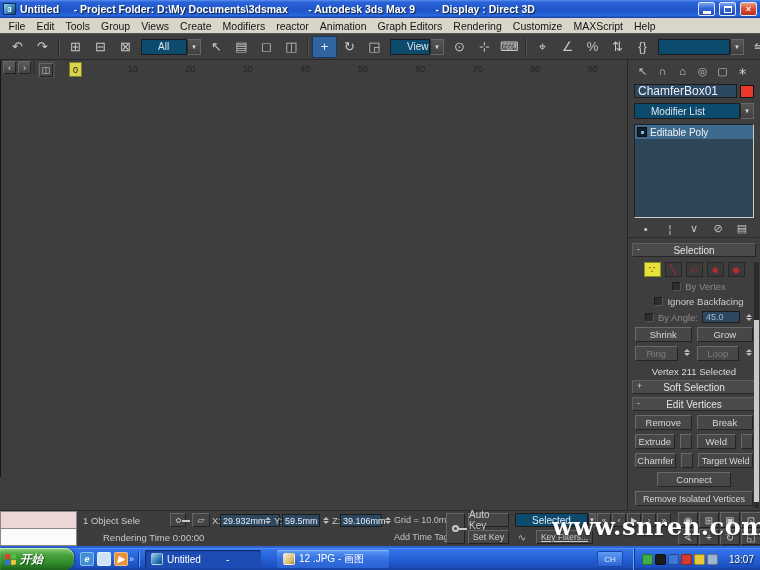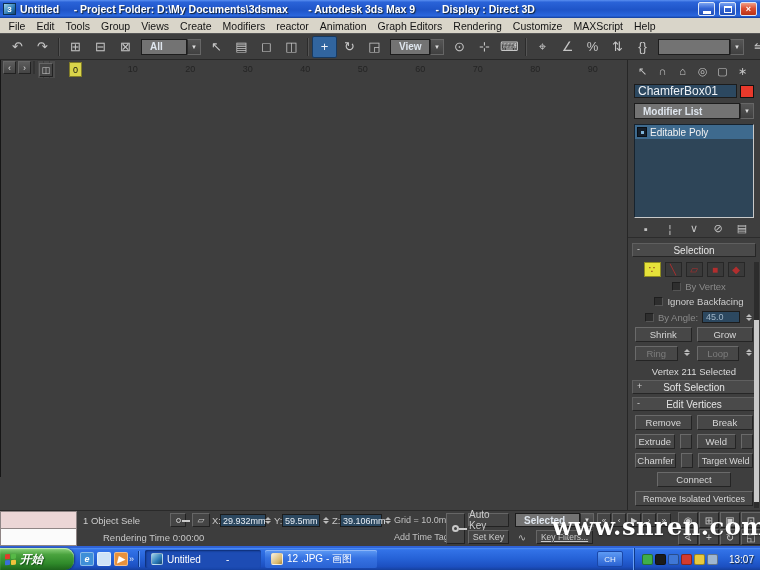--- a/index.html
+++ b/index.html
@@ -25,21 +25,21 @@
   .menu-item{font-size:10.5px;color:#141414;padding:0 5.5px;white-space:nowrap;}
 
   
   .toolbar{height:27px;flex:0 0 27px;background:#3e3e3e;border-top:1px solid #565656;border-bottom:1px solid #282828;
     display:flex;align-items:center;padding:0 5px;}
   .tb-group{display:flex;align-items:center;}
   .tb-btn{width:25px;height:22px;display:flex;align-items:center;justify-content:center;font-size:13px;color:#c6c6c6;}
   .tb-btn.active{background:#31659f;border:1px solid #17395f;border-radius:2px;color:#eef2f8;}
   .tb-sep{width:2px;height:18px;border-left:1px solid #2b2b2b;border-right:1px solid #555;margin:0 3px;}
   .dd{height:16px;display:flex;align-items:stretch;margin:0 3px;}
-  .dd-field{background:#737373;border:1px solid #1d1d1d;color:#dfe6ee;font-size:10px;display:flex;align-items:center;padding:0 8px;font-weight:bold;}
+  .dd-field{background:#0c4a6e;border:1px solid #1d1d1d;color:#dfe6ee;font-size:10px;display:flex;align-items:center;padding:0 16px;}
   .dd-arrow{width:14px;background:linear-gradient(#555,#404040);border:1px solid #666;border-left-color:#2a2a2a;
     color:#ddd;font-size:6px;display:flex;align-items:center;justify-content:center;}
 
   
   .content{flex:0 0 450px;display:flex;}
   .left-col{width:627px;display:flex;flex-direction:row;}
   .viewport{height:417px;position:relative;background:#242424;border-right:1px solid #161616;overflow:hidden;}
   .vp-label{position:absolute;left:6px;top:3px;color:#dcdcdc;font-size:10px;z-index:5;}
   .vp-svg{position:absolute;left:0;top:0;}
 
@@ -114,21 +114,21 @@
   .ml-top{height:18px;background:#ecd6d6;border:1px solid #8f8585;}
   .ml-bot{height:17px;background:#fbfbfb;border:1px solid #8f8585;border-top:none;}
   .sel-info{left:83px;top:4px;color:#cdcdcd;}
   .sb-tool{background:#454545;border:1px solid #666;border-bottom-color:#222;border-right-color:#222;
     display:flex;align-items:center;justify-content:center;color:#ccc;}
   .lock-btn{left:170px;top:2px;width:16px;height:14px;}
   .typein-btn{left:192px;top:2px;width:18px;height:14px;font-size:9px;}
   .coord-label{top:4px;color:#c6c6c6;}
   .coord-field{top:3px;height:13px;background:#2c4860;border:1px solid #1c1c1c;color:#e8eef4;font-size:9px;
     display:flex;align-items:center;padding:0 2px;}
-  .lbl-x{left:212px;} .fld-x{left:220px;width:46px;} .sp-x{left:263px;top:3px;}
+  .lbl-x{left:212px;} .fld-x{left:220px;width:60px;} .sp-x{left:263px;top:3px;}
   .lbl-y{left:274px;} .fld-y{left:282px;width:38px;} .sp-y{left:321px;top:3px;}
   .lbl-z{left:332px;} .fld-z{left:340px;width:42px;} .sp-z{left:383px;top:3px;}
   .grid-info{left:394px;top:4px;color:#c0c0c0;font-size:9px;white-space:nowrap;}
   .render-time{left:83px;top:21px;color:#c6c6c6;padding-left:20px;}
   .add-time-tag{left:394px;top:21px;color:#c0c0c0;font-size:9px;}
   .big-key-btn{left:446px;top:2px;width:19px;height:31px;}
   .key-shape{width:7px;height:7px;border:2px solid #c9c9c9;border-radius:50%;position:relative;}
   .key-shape::after{content:"";position:absolute;left:5px;top:1px;width:8px;height:2px;background:#c9c9c9;}
   .auto-key{left:468px;top:2px;width:41px;height:14px;font-size:10px;}
   .set-key{left:468px;top:19px;width:41px;height:14px;font-size:9px;}
@@ -152,21 +152,21 @@
     background:linear-gradient(180deg,#8ed47e 0%,#4aa33e 30%,#2f8a2a 70%,#1d641c 100%);
     box-shadow:inset 0 1px 1px #c9eeb8,1px 0 2px rgba(0,0,0,.4);}
   .start-flag{width:11px;height:11px;display:grid;grid-template-columns:5px 5px;grid-auto-rows:5px;gap:1px;transform:skewY(-4deg);}
   .start-flag i{display:block;border-radius:1px;}
   .start-text{color:#fff;font-size:11.5px;font-weight:bold;font-style:italic;text-shadow:1px 1px 1px #1c4f1c;}
   .quick-launch{display:flex;align-items:center;gap:3px;margin-left:6px;}
   .ql-icon{width:14px;height:14px;border-radius:2px;color:#fff;font-size:9px;font-weight:bold;font-style:italic;
     display:flex;align-items:center;justify-content:center;border:1px solid rgba(255,255,255,.4);}
   .ql-more{color:#dfe9fb;font-size:9px;margin-left:1px;}
   .tb-vsep{width:1px;height:16px;background:#6aa0f5;box-shadow:-1px 0 0 #0e3a8c;margin:0 5px;}
-  .task-btn{height:18px;border-radius:2px;display:flex;align-items:center;gap:4px;padding:0 6px;margin-right:4px;
+  .task-btn{height:18px;border-radius:2px;display:flex;align-items:center;gap:4px;padding:0 6px;margin-right:16px;
     color:#fff;font-size:10px;white-space:pre;overflow:hidden;}
   .task-btn.pressed{width:116px;background:#1d4cb4;box-shadow:inset 1px 1px 2px #0c2b70;}
   .task-btn.normal{width:112px;background:linear-gradient(180deg,#5e9bf5,#3672e2 45%,#2a62d2);box-shadow:inset 0 1px 0 #8cb6f8;}
   .task-icon{width:12px;height:12px;flex:0 0 12px;border:1px solid rgba(255,255,255,.5);border-radius:2px;}
   .task-icon.max{background:linear-gradient(135deg,#9fd3e8,#2a7ab8 60%,#14446e);}
   .task-icon.paint{background:linear-gradient(135deg,#f5eedd,#d8b86a 70%,#a8823c);}
   .lang-btn{width:26px;height:16px;margin-left:auto;margin-right:10px;border-radius:2px;
     background:linear-gradient(180deg,#5e9bf5,#2a62d2);border:1px solid #1a47a8;color:#e8f0fc;font-size:8px;
     display:flex;align-items:center;justify-content:center;}
   .tray{display:flex;align-items:center;gap:2px;padding:0 6px 0 8px;height:22px;border-left:1px solid #6aa0f5;

